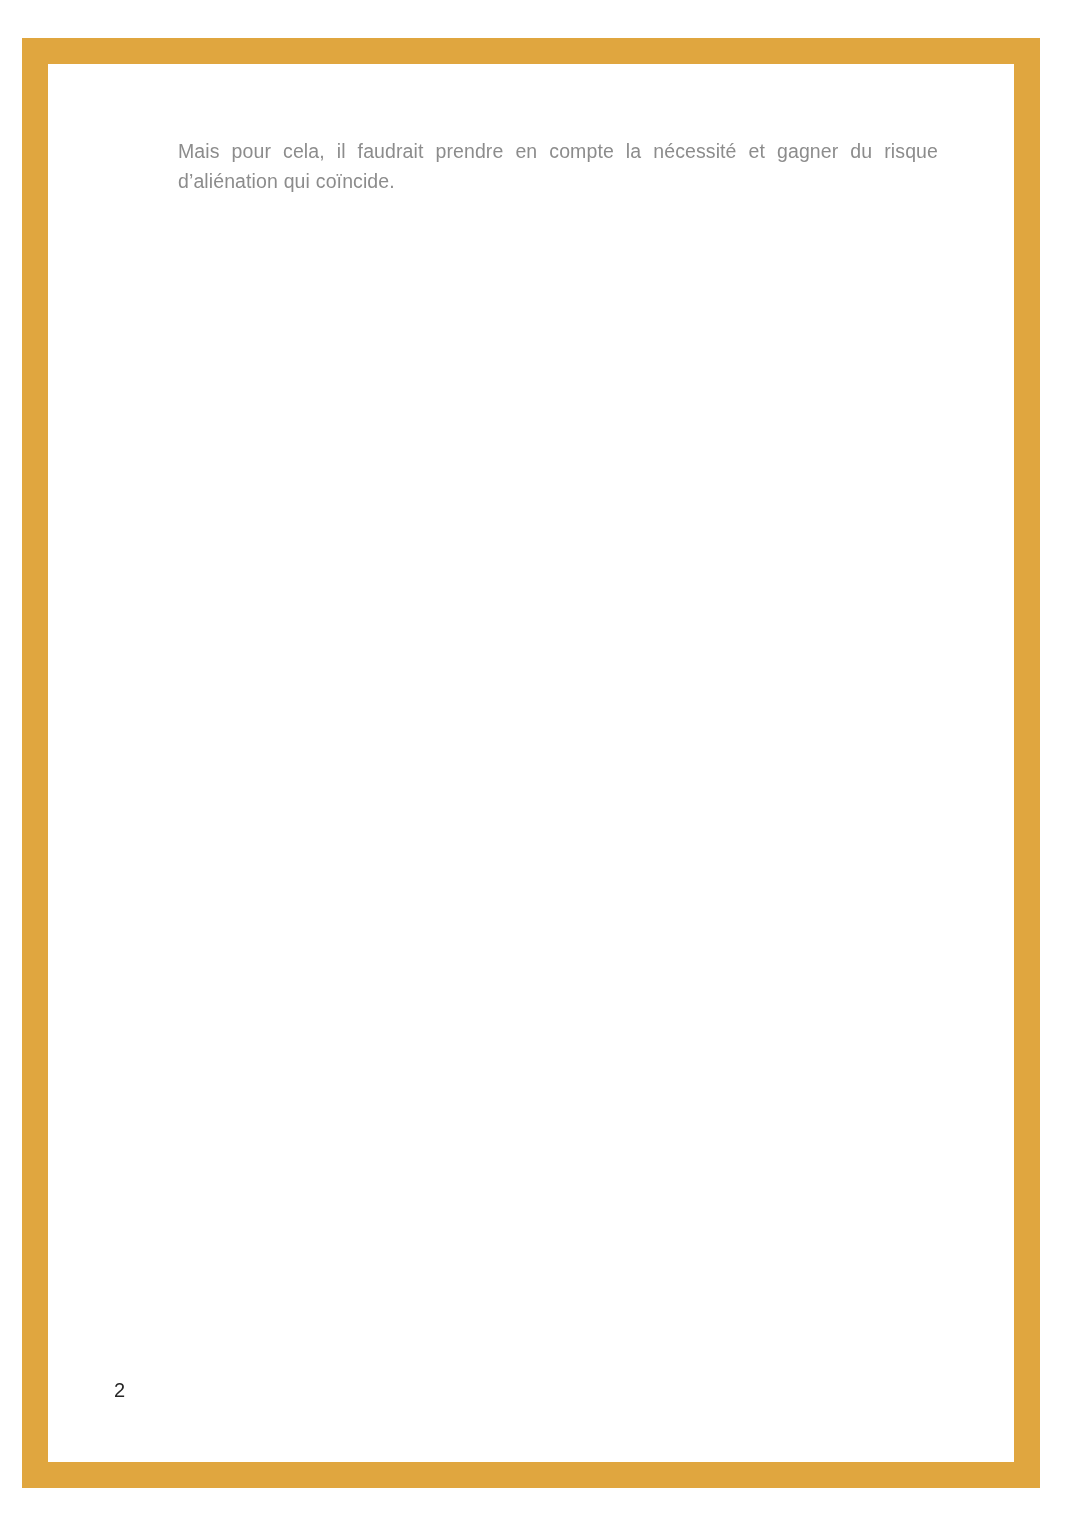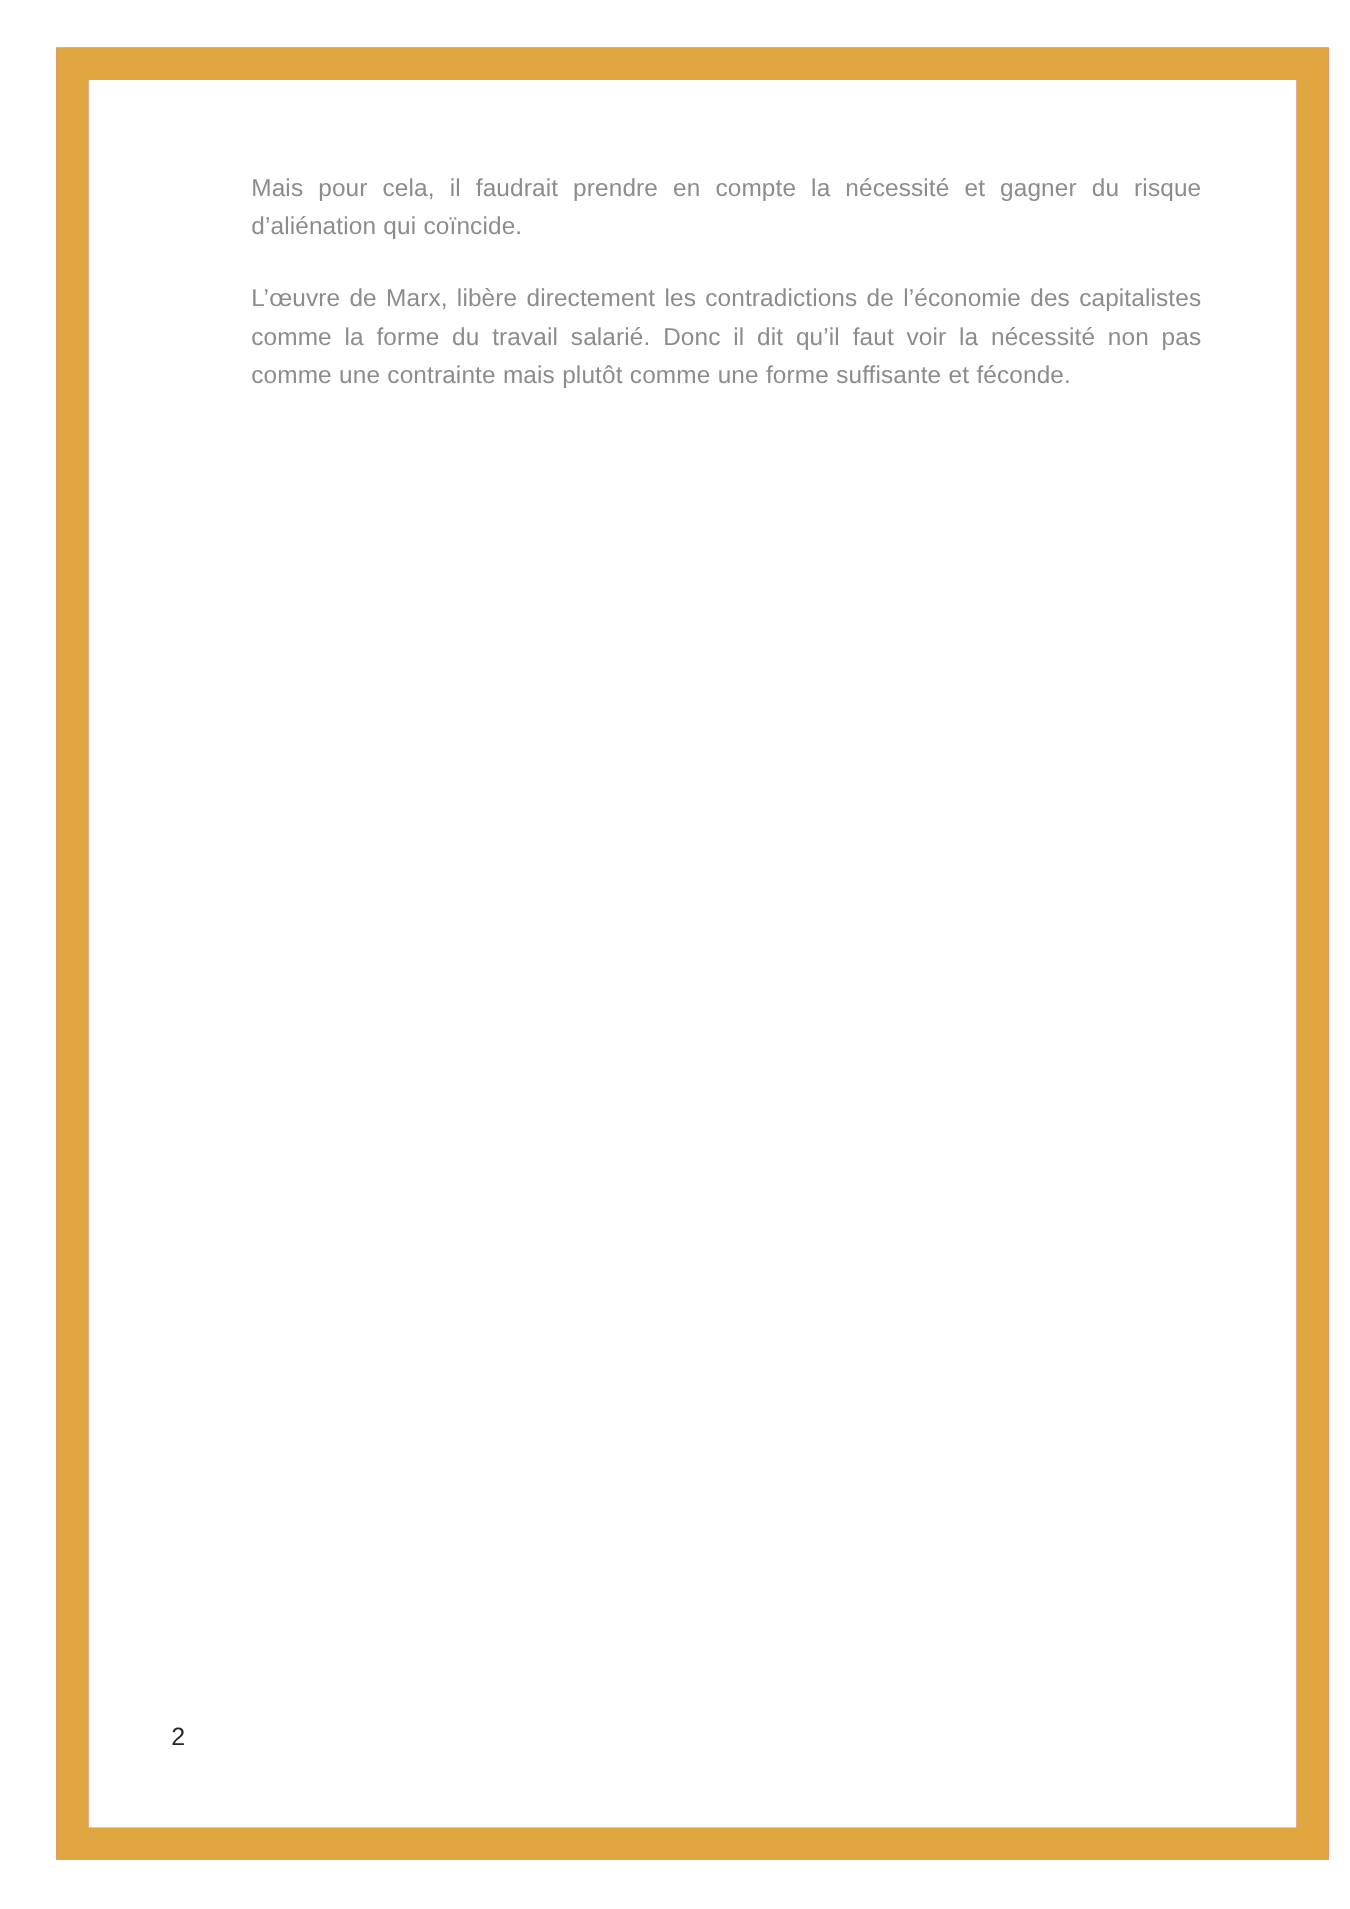--- a/index.html
+++ b/index.html
@@ -18,27 +18,27 @@
     position: relative;
     width: 1080px;
     height: 1527px;
     background: #ffffff;
     box-sizing: border-box;
   }
 
   
   .page-border {
     position: absolute;
-    left: 45px;
+    left: 22px;
     top: 38px;
     width: 1018px;
     height: 1450px;
     box-sizing: border-box;
     border: 26px solid #e0a63f;
-    background: #d946ef;
+    background: #7dd3fc;
     padding-left: 20px;
   }
 
   
   .page-surface {
     position: absolute;
     left: 0;
     top: 0;
     right: 0;
     bottom: 0;
@@ -77,20 +77,19 @@
 </style>
 </head>
 <body>
 
 <div class="page">
   <div class="page-border">
     <div class="page-surface">
 
       <div class="content">
         <p class="para">Mais pour cela, il faudrait prendre en compte la nécessité et gagner du risque d’aliénation qui coïncide.</p>
-        <p class="para">L’œuvre de Marx, libère directement les contradictions de l’économie des capitalistes comme la forme du travail salarié. Donc il dit qu’il faut voir la nécessité non pas comme une contrainte mais plutôt comme une forme suffisante et féconde.</p>
       </div>
 
       <div class="page-number">2</div>
 
     </div>
   </div>
 </div>
 
 </body></html>

